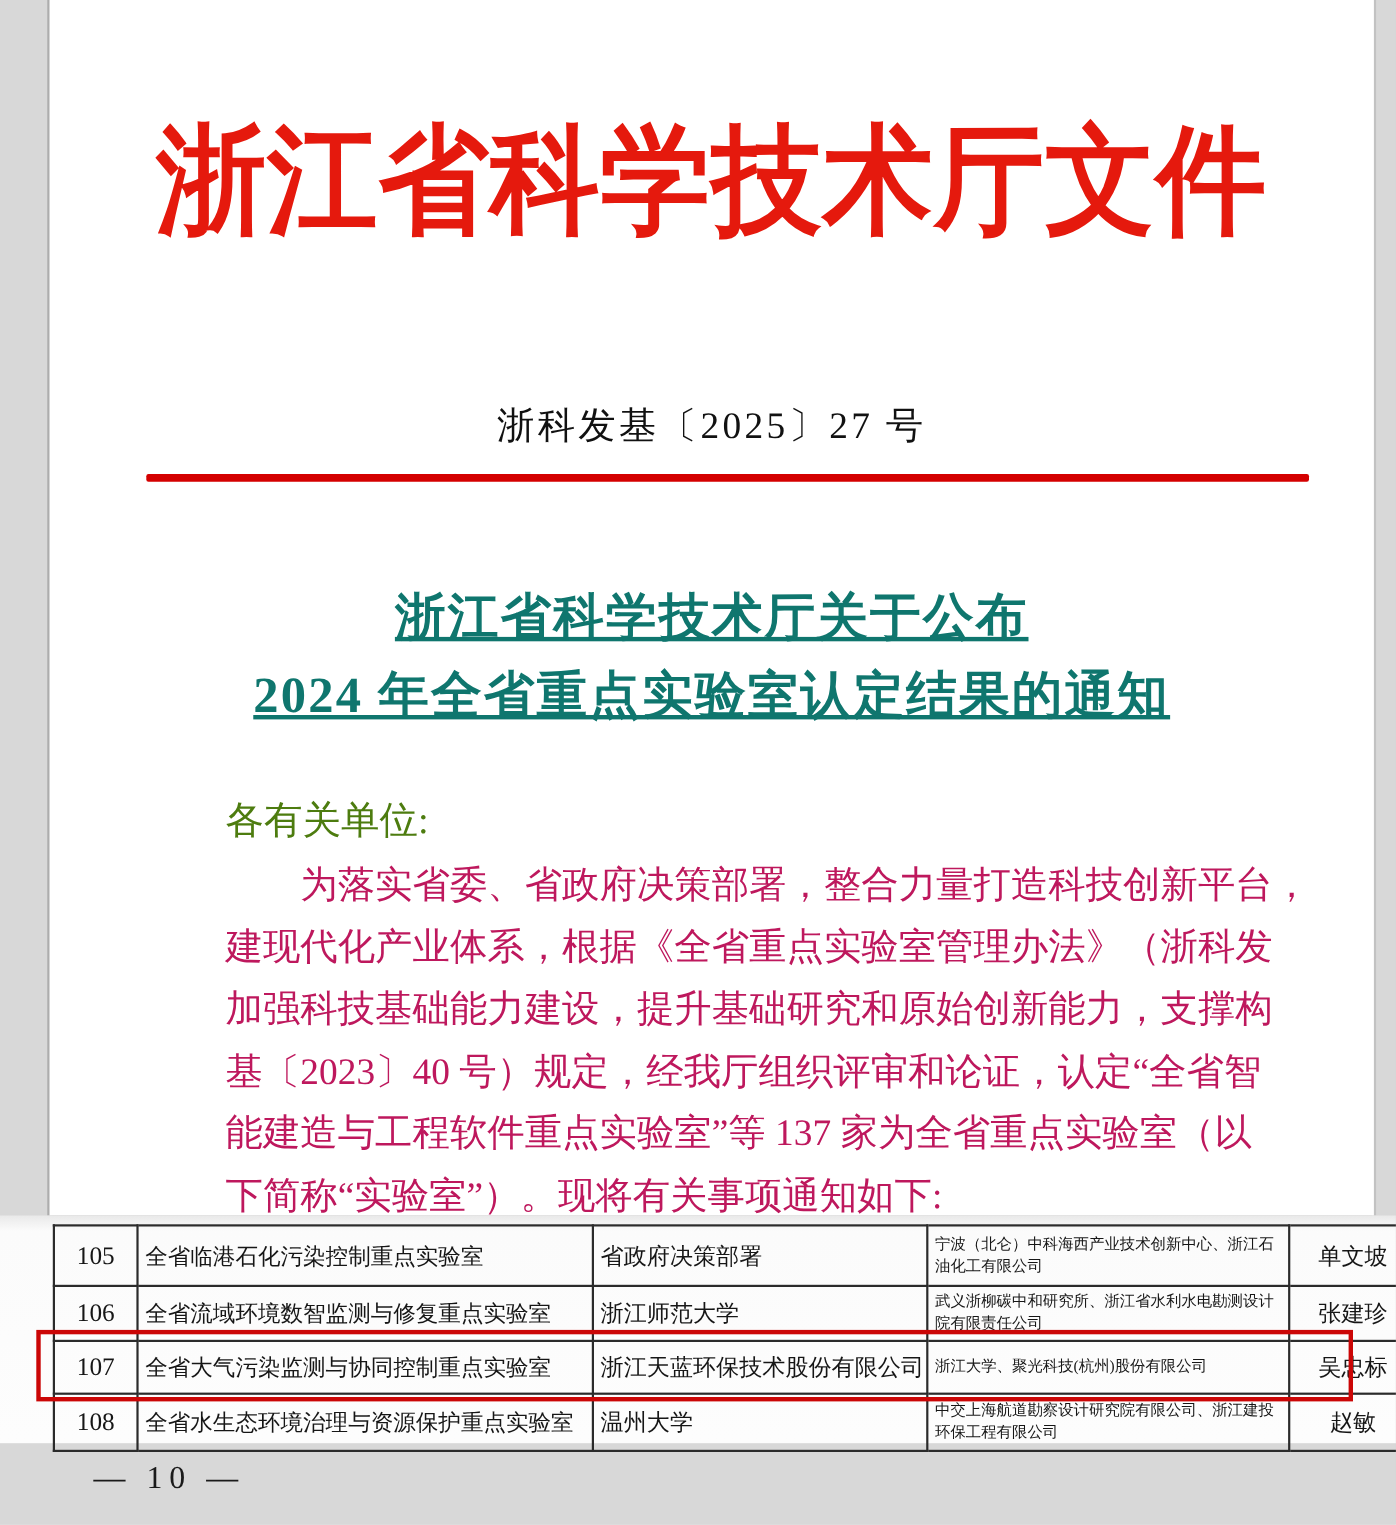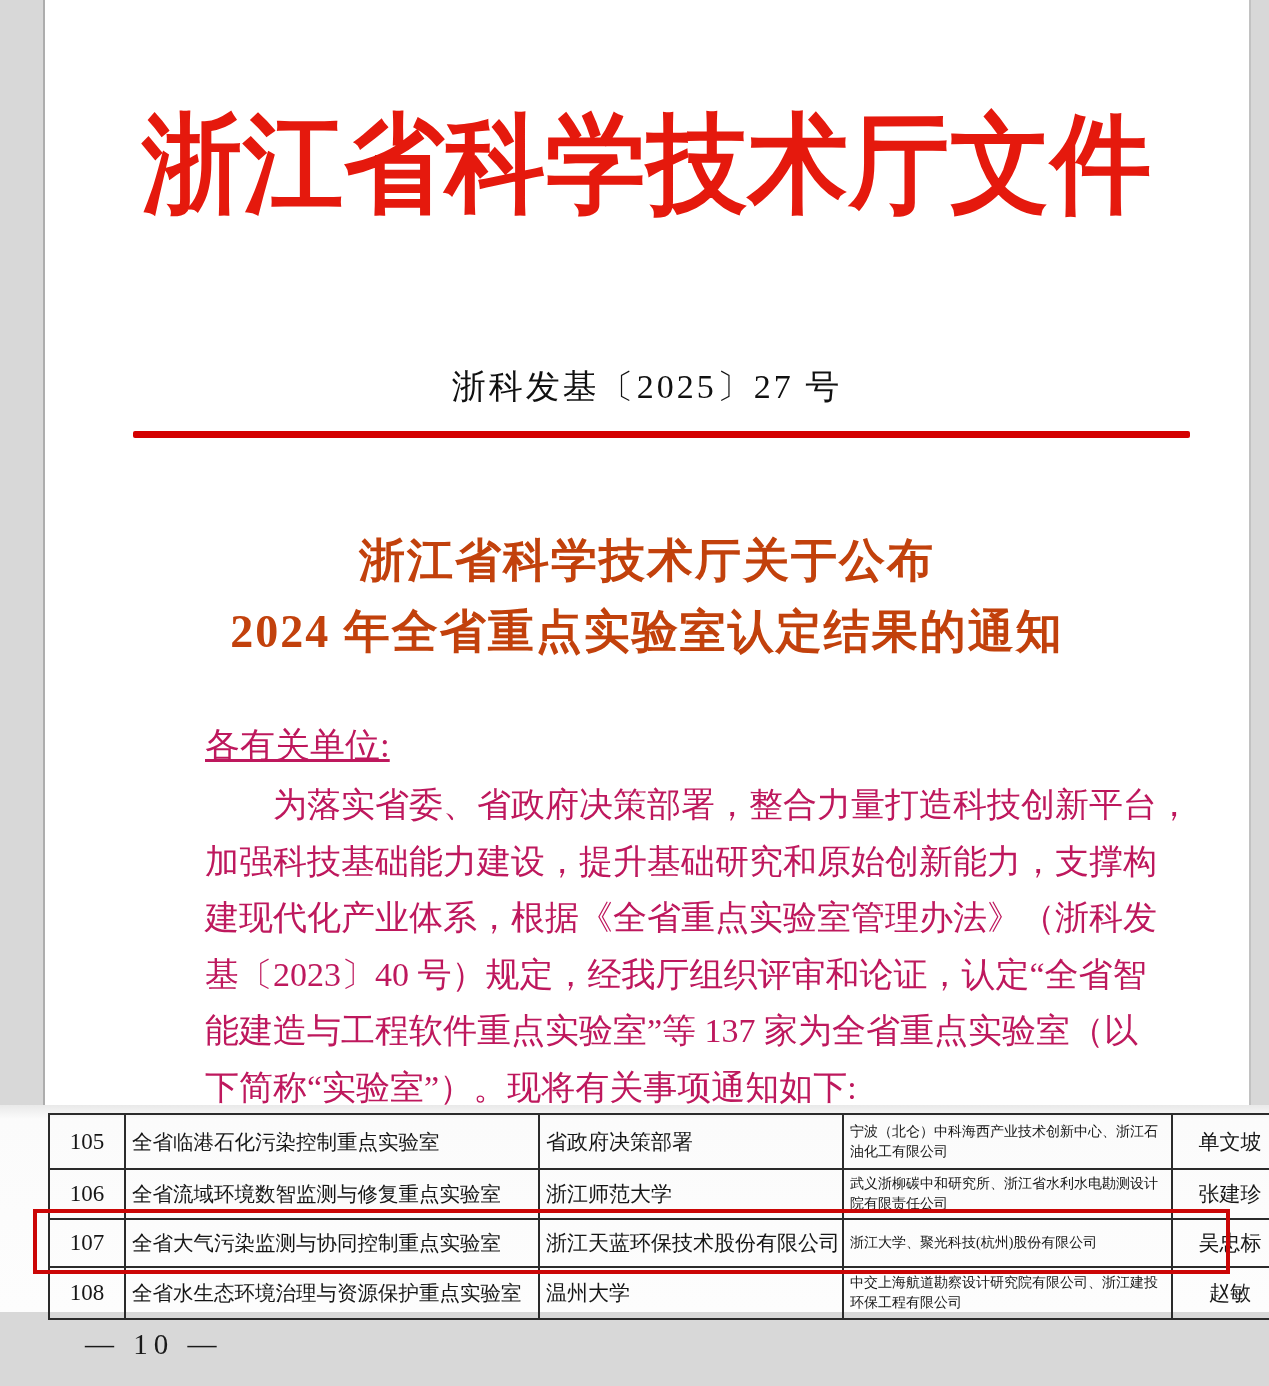--- a/index.html
+++ b/index.html
@@ -24,28 +24,29 @@
   .doc-number{
     position:absolute;left:0;top:352px;width:100%;
     text-align:center;font-size:34px;color:#111;letter-spacing:3px;margin-top:12px;
   }
   .red-divider{
     position:absolute;left:88px;top:431px;width:1057px;height:7px;
     background:#d40000;border-radius:2px;
   }
   .notice-title{
     position:absolute;left:0;width:100%;text-align:center;
-    font-size:46px;font-weight:bold;color:#c2410c;letter-spacing:2px;
+    font-size:46px;font-weight:bold;color:#0f766e;letter-spacing:2px;
     white-space:nowrap;
+    text-decoration:underline;
   }
   .notice-title.l1{top:530px;}
   .notice-title.l2{top:601px;}
   .salutation{
     position:absolute;left:160px;top:722px;
-    font-size:35px;color:#be185d;text-decoration:underline;
+    font-size:35px;color:#4d7c0f;
   }
   .body-par{
     position:absolute;left:160px;top:777px;width:922px;
     font-size:34px;color:#be185d;
   }
   .body-line{
     height:56.5px;line-height:56.5px;
     text-align:justify;text-align-last:justify;
     white-space:nowrap;
   }
@@ -98,22 +99,22 @@
 
     <div class="red-divider"></div>
 
     <div class="notice-title l1">浙江省科学技术厅关于公布</div>
     <div class="notice-title l2">2024 年全省重点实验室认定结果的通知</div>
 
     <div class="salutation">各有关单位:</div>
 
     <div class="body-par">
       <div class="body-line indent">为落实省委、省政府决策部署，整合力量打造科技创新平台，</div>
+      <div class="body-line">建现代化产业体系，根据《全省重点实验室管理办法》（浙科发</div>
       <div class="body-line">加强科技基础能力建设，提升基础研究和原始创新能力，支撑构</div>
-      <div class="body-line">建现代化产业体系，根据《全省重点实验室管理办法》（浙科发</div>
       <div class="body-line">基〔2023〕40 号）规定，经我厅组织评审和论证，认定“全省智</div>
       <div class="body-line">能建造与工程软件重点实验室”等 137 家为全省重点实验室（以</div>
       <div class="body-line last">下简称“实验室”）。现将有关事项通知如下:</div>
     </div>
   </div>
 
   <div class="bottom-section">
 
     <table class="results">
       <tbody>

